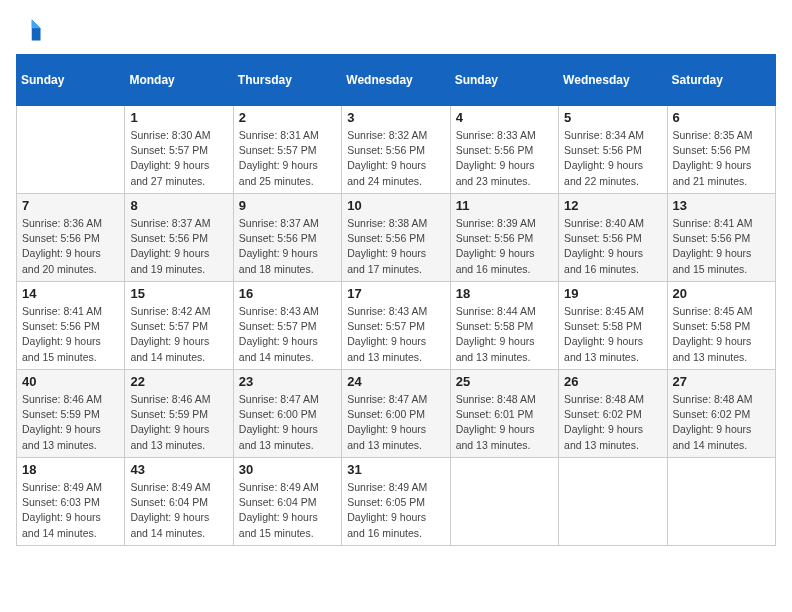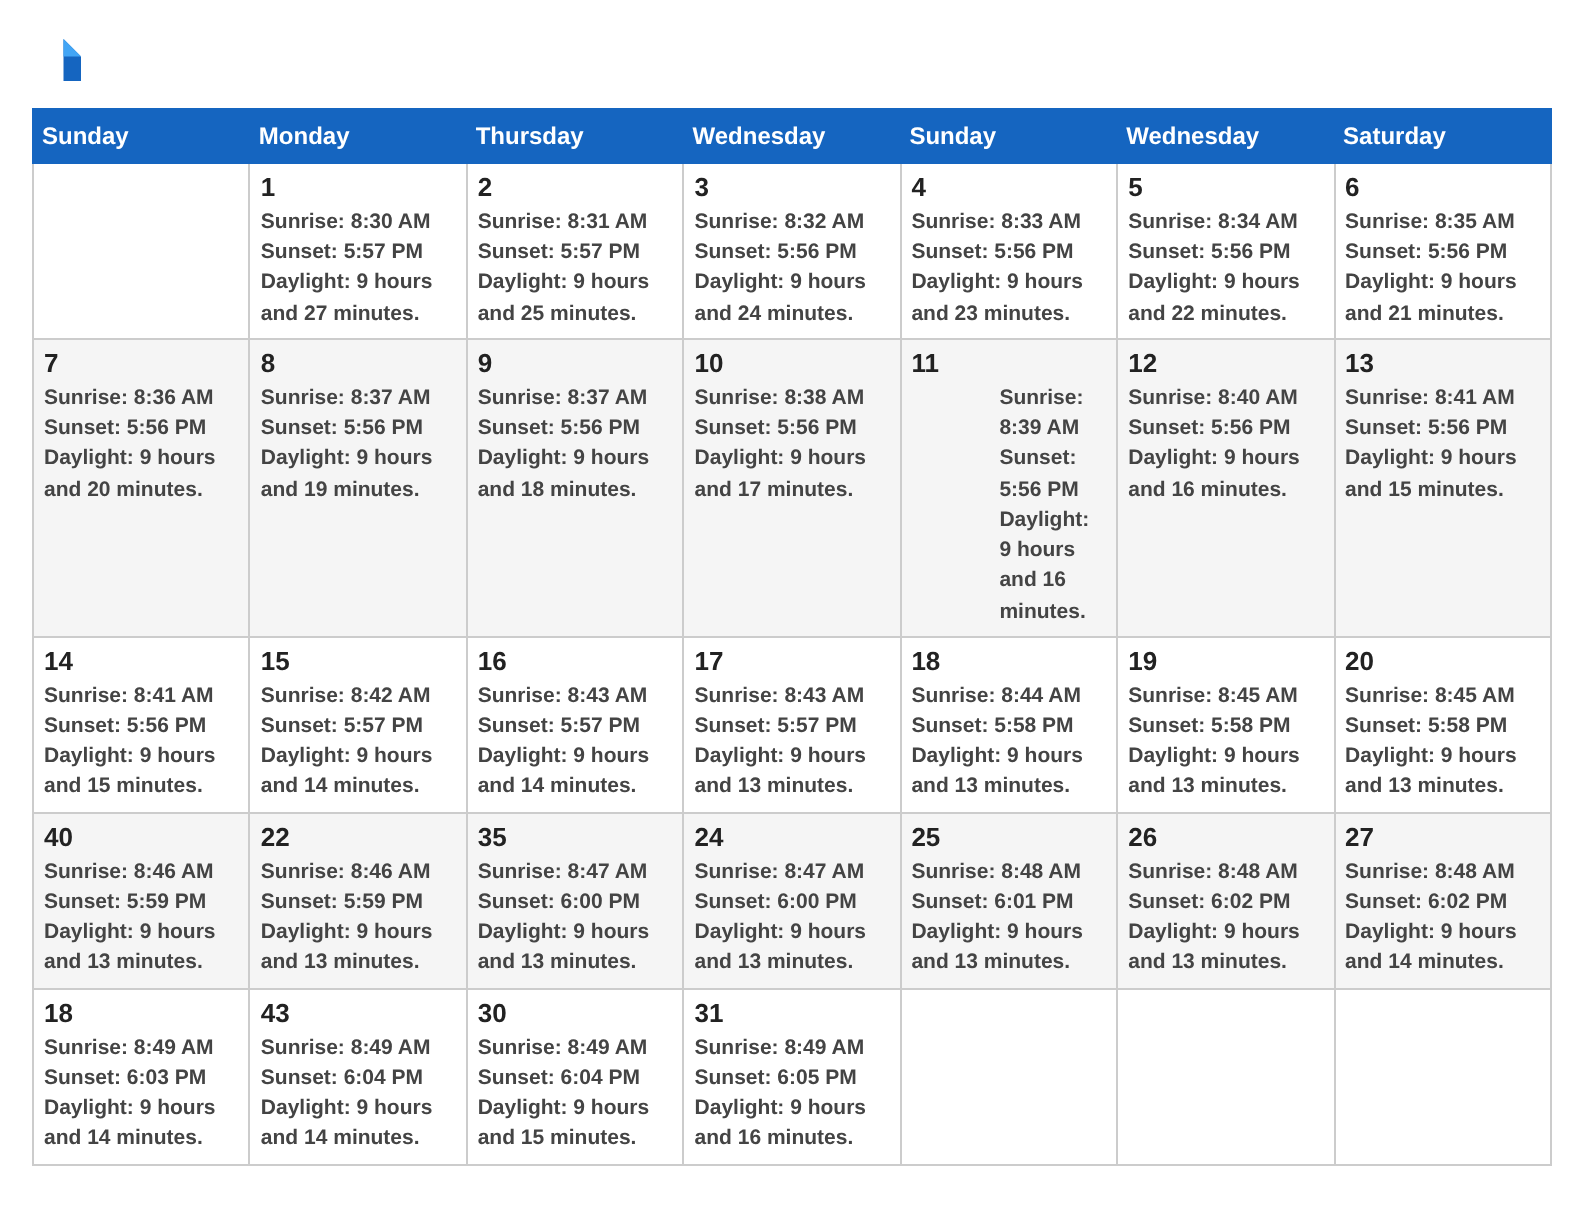--- a/index.html
+++ b/index.html
@@ -47,21 +47,21 @@
     }
     .calendar-table {
       width: 100%;
       border-collapse: collapse;
       margin-top: 10px;
       font-size: 11px;
     }
     .calendar-table th {
       background-color: #1565c0;
       color: #fff;
-      padding: 6px 4px;
+      padding: 18px 4px;
       text-align: left;
       font-size: 12px;
       font-weight: bold;
       border: 1px solid #1565c0;
     }
     .calendar-table td {
       border: 1px solid #ccc;
       vertical-align: top;
       padding: 4px 5px;
       height: 88px;
@@ -70,21 +70,20 @@
     .day-number {
       font-weight: bold;
       font-size: 13px;
       color: #222;
       margin-bottom: 3px;
     }
     .day-info {
       color: #444;
       font-size: 10.5px;
       line-height: 1.45;
-      font-weight: bold;
     }
     .empty-cell {
       background: #f9f9f9;
     }
     tr:nth-child(even) td { background: #f5f5f5; }
     tr:nth-child(odd) td { background: #fff; }
   </style>
 </head>
 <body>
 
@@ -187,21 +186,21 @@
         </td>
         <td>
           <div class="day-number">10</div>
           <div class="day-info" style="white-space: pre-line;">Sunrise: 8:38 AM
 Sunset: 5:56 PM
 Daylight: 9 hours
 and 17 minutes.</div>
         </td>
         <td>
           <div class="day-number">11</div>
-          <div class="day-info" style="white-space: pre-line; margin-left: 44px;">Sunrise: 8:39 AM
+          <div class="day-info" style="white-space: pre-line;">Sunrise: 8:39 AM
 Sunset: 5:56 PM
 Daylight: 9 hours
 and 16 minutes.</div>
         </td>
         <td>
           <div class="day-number">12</div>
           <div class="day-info" style="white-space: pre-line;">Sunrise: 8:40 AM
 Sunset: 5:56 PM
 Daylight: 9 hours
 and 16 minutes.</div>
@@ -274,21 +273,21 @@
 and 13 minutes.</div>
         </td>
         <td>
           <div class="day-number">22</div>
           <div class="day-info" style="white-space: pre-line;">Sunrise: 8:46 AM
 Sunset: 5:59 PM
 Daylight: 9 hours
 and 13 minutes.</div>
         </td>
         <td>
-          <div class="day-number">35</div>
+          <div class="day-number">23</div>
           <div class="day-info" style="white-space: pre-line;">Sunrise: 8:47 AM
 Sunset: 6:00 PM
 Daylight: 9 hours
 and 13 minutes.</div>
         </td>
         <td>
           <div class="day-number">24</div>
           <div class="day-info" style="white-space: pre-line;">Sunrise: 8:47 AM
 Sunset: 6:00 PM
 Daylight: 9 hours

